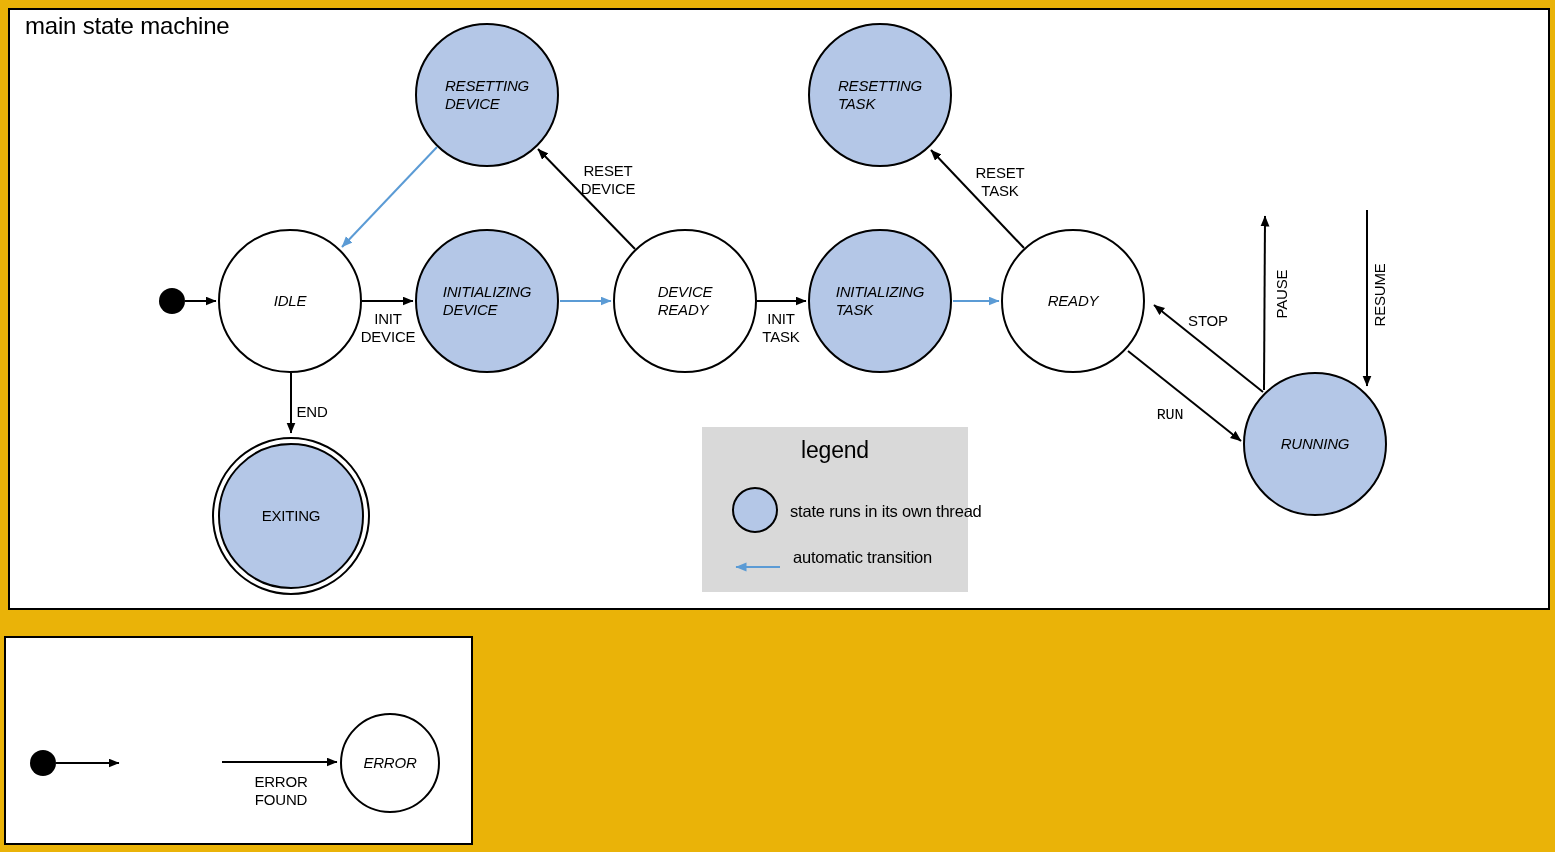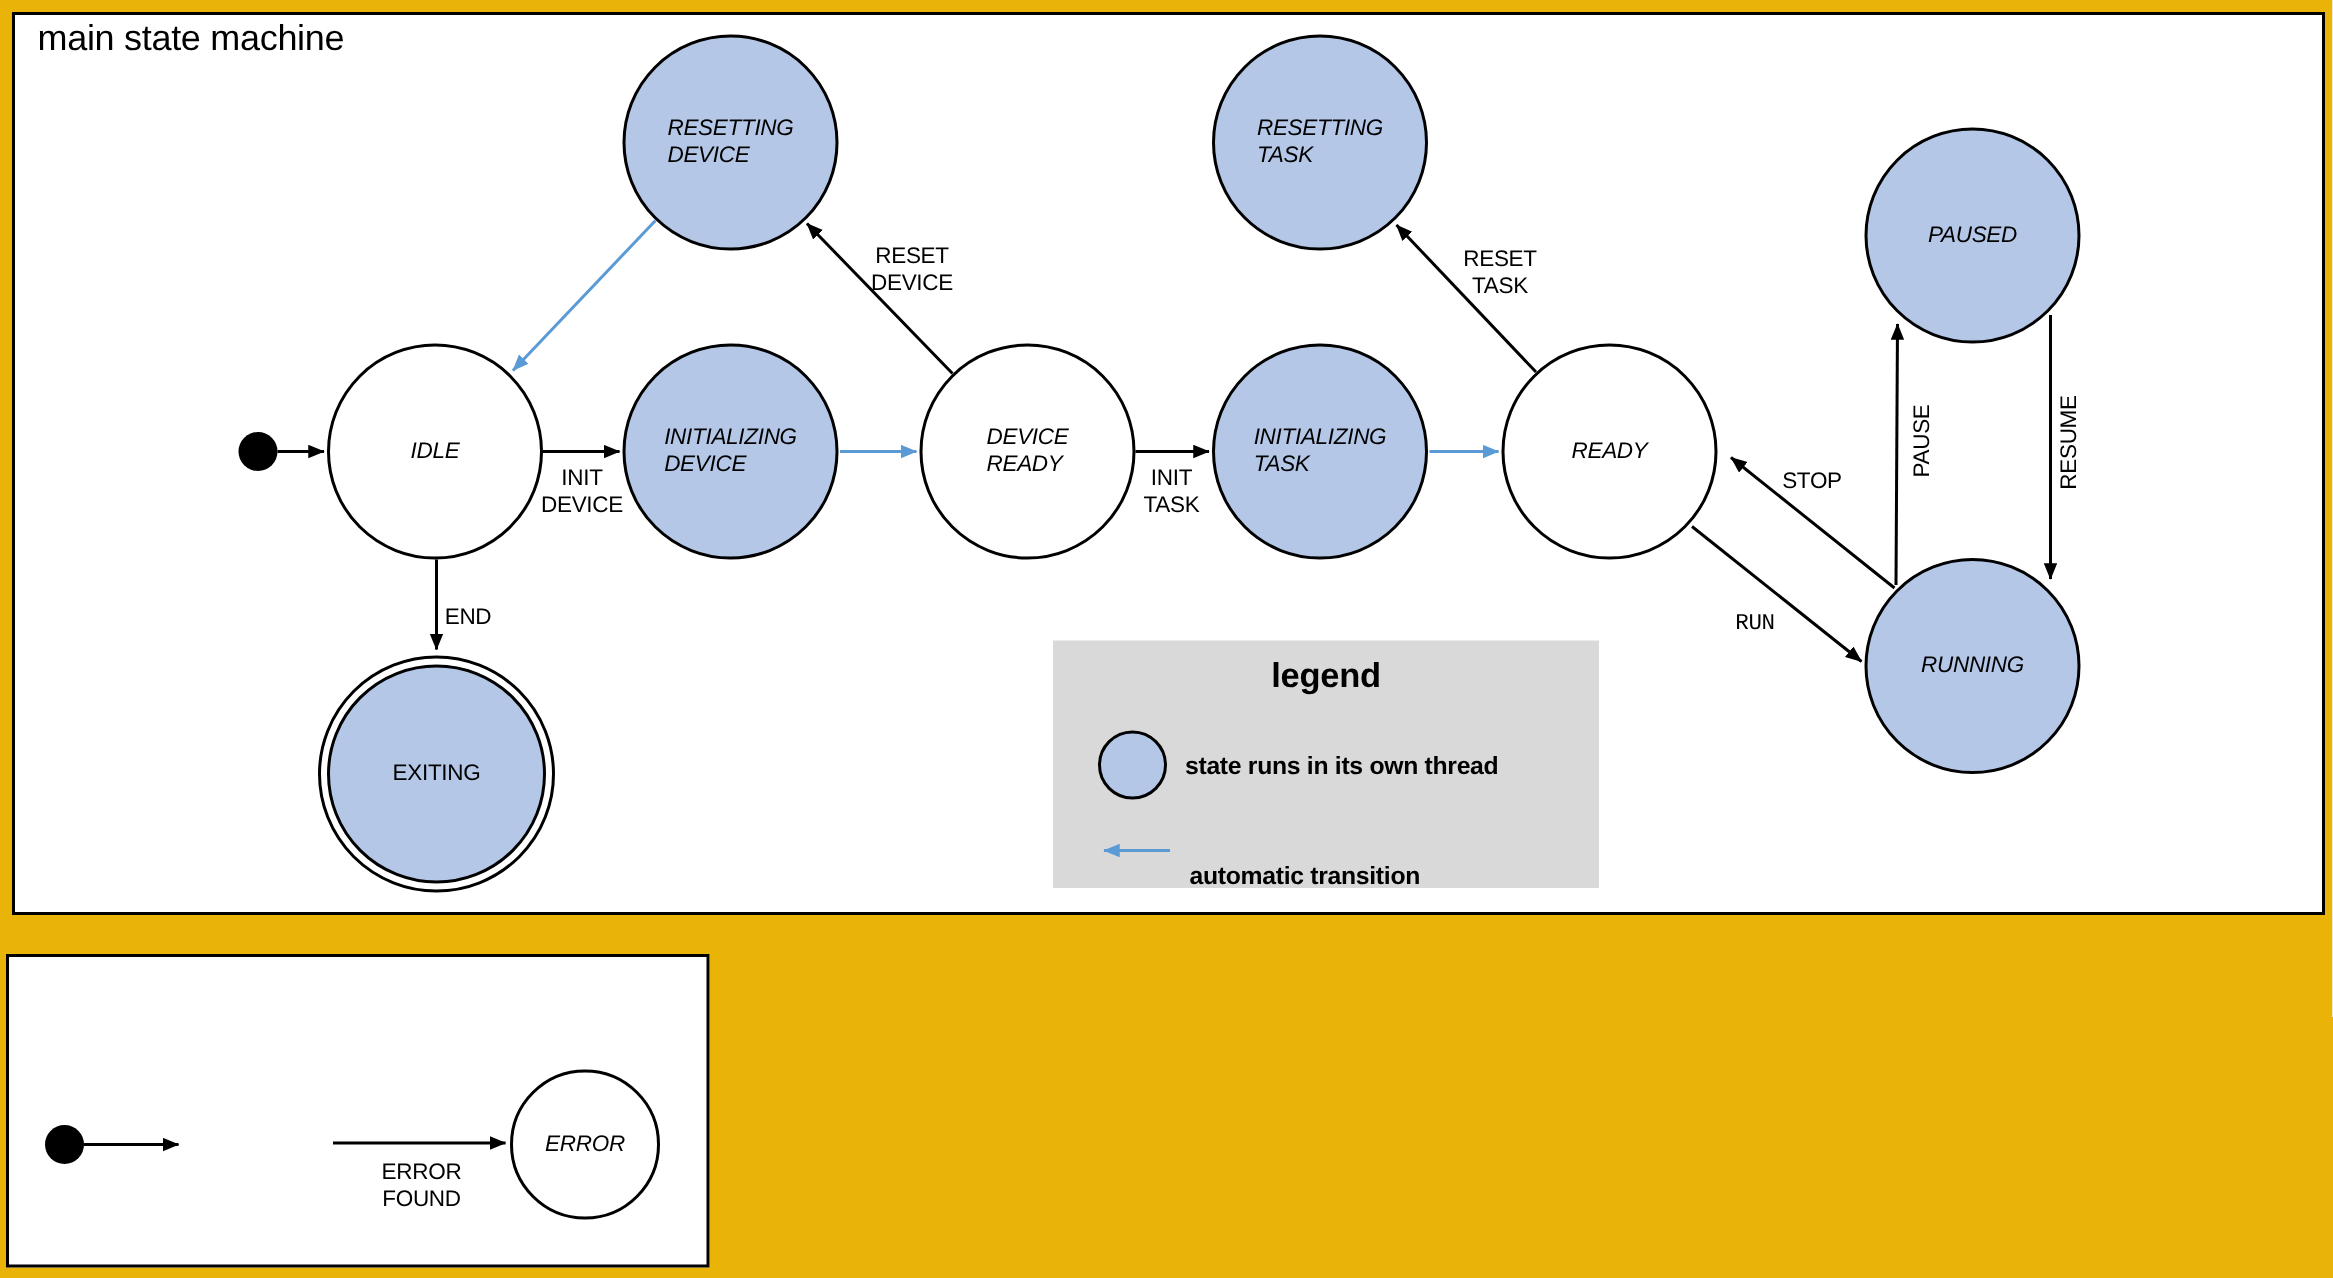--- a/index.html
+++ b/index.html
@@ -34,32 +34,32 @@
     display:flex; align-items:center; justify-content:center;
     text-align:center; font-size:15px; line-height:18px; white-space:pre-line;
   }
   .lbl {
     position:absolute; font-size:15px; line-height:18px; text-align:center;
     white-space:pre-line; transform:translate(-50%,-50%); z-index:4; color:#000;
   }
   .lbl.vert { transform:translate(-50%,-50%) rotate(-90deg); }
   #arrows { position:absolute; left:0; top:0; width:1555px; height:852px; z-index:3; pointer-events:none; }
   #legend {
-    position:absolute; left:702px; top:427px; width:364px; height:165px;
-    background:#d9d9d9; z-index:2;font-weight:bold;
+    position:absolute; left:702px; top:427px; width:266px; height:165px;
+    background:#d9d9d9; z-index:2;
   }
   #legend .legend-title {
     position:absolute; left:0; top:10px; width:100%; text-align:center; font-size:23px;
   }
   #legend .swatch-circle {
     position:absolute; left:30px; top:60px; width:46px; height:46px;
     border:2px solid #000; border-radius:50%; background:#b4c7e7;
   }
   #legend .t1 { position:absolute; left:88px; top:75px; font-size:16.5px; white-space:nowrap; }
-  #legend .t2b { position:absolute; left:91px; top:148px; font-size:16.5px; white-space:nowrap; }
+  #legend .t2b { position:absolute; left:91px; top:121px; font-size:16.5px; white-space:nowrap; }
 </style>
 </head>
 <body>
 
 <div id="page">
 
   <div class="frame" style="left:8px; top:8px; width:1542px; height:602px;"></div>
   <div class="frame-title" style="left:25px; top:12px; z-index:2;">main state machine</div>
 
   <div class="frame" style="left:4px; top:636px; width:469px; height:209px;"></div>
@@ -72,21 +72,20 @@
 DEVICE</div>
   <div class="state thread" style="left:415px; top:229px; width:144px; height:144px;">INITIALIZING
 DEVICE</div>
   <div class="state" style="left:613px; top:229px; width:144px; height:144px;">DEVICE
 READY</div>
   <div class="state thread" style="left:808px; top:23px; width:144px; height:144px;">RESETTING
 TASK</div>
   <div class="state thread" style="left:808px; top:229px; width:144px; height:144px;">INITIALIZING
 TASK</div>
   <div class="state" style="left:1001px; top:229px; width:144px; height:144px;">READY</div>
-  <div class="state thread" style="left:1243px; top:85px; width:144px; height:144px;">PAUSED</div>
   <div class="state thread" style="left:1243px; top:372px; width:144px; height:144px;">RUNNING</div>
 
   <div class="final-outer" style="left:212px; top:437px; width:158px; height:158px;">
     <div class="final-inner">EXITING</div>
   </div>
 
   <div class="state" style="left:340px; top:713px; width:100px; height:100px;">ERROR</div>
 
   <svg id="arrows" viewBox="0 0 1555 852" xmlns="http://www.w3.org/2000/svg">
     <defs>

